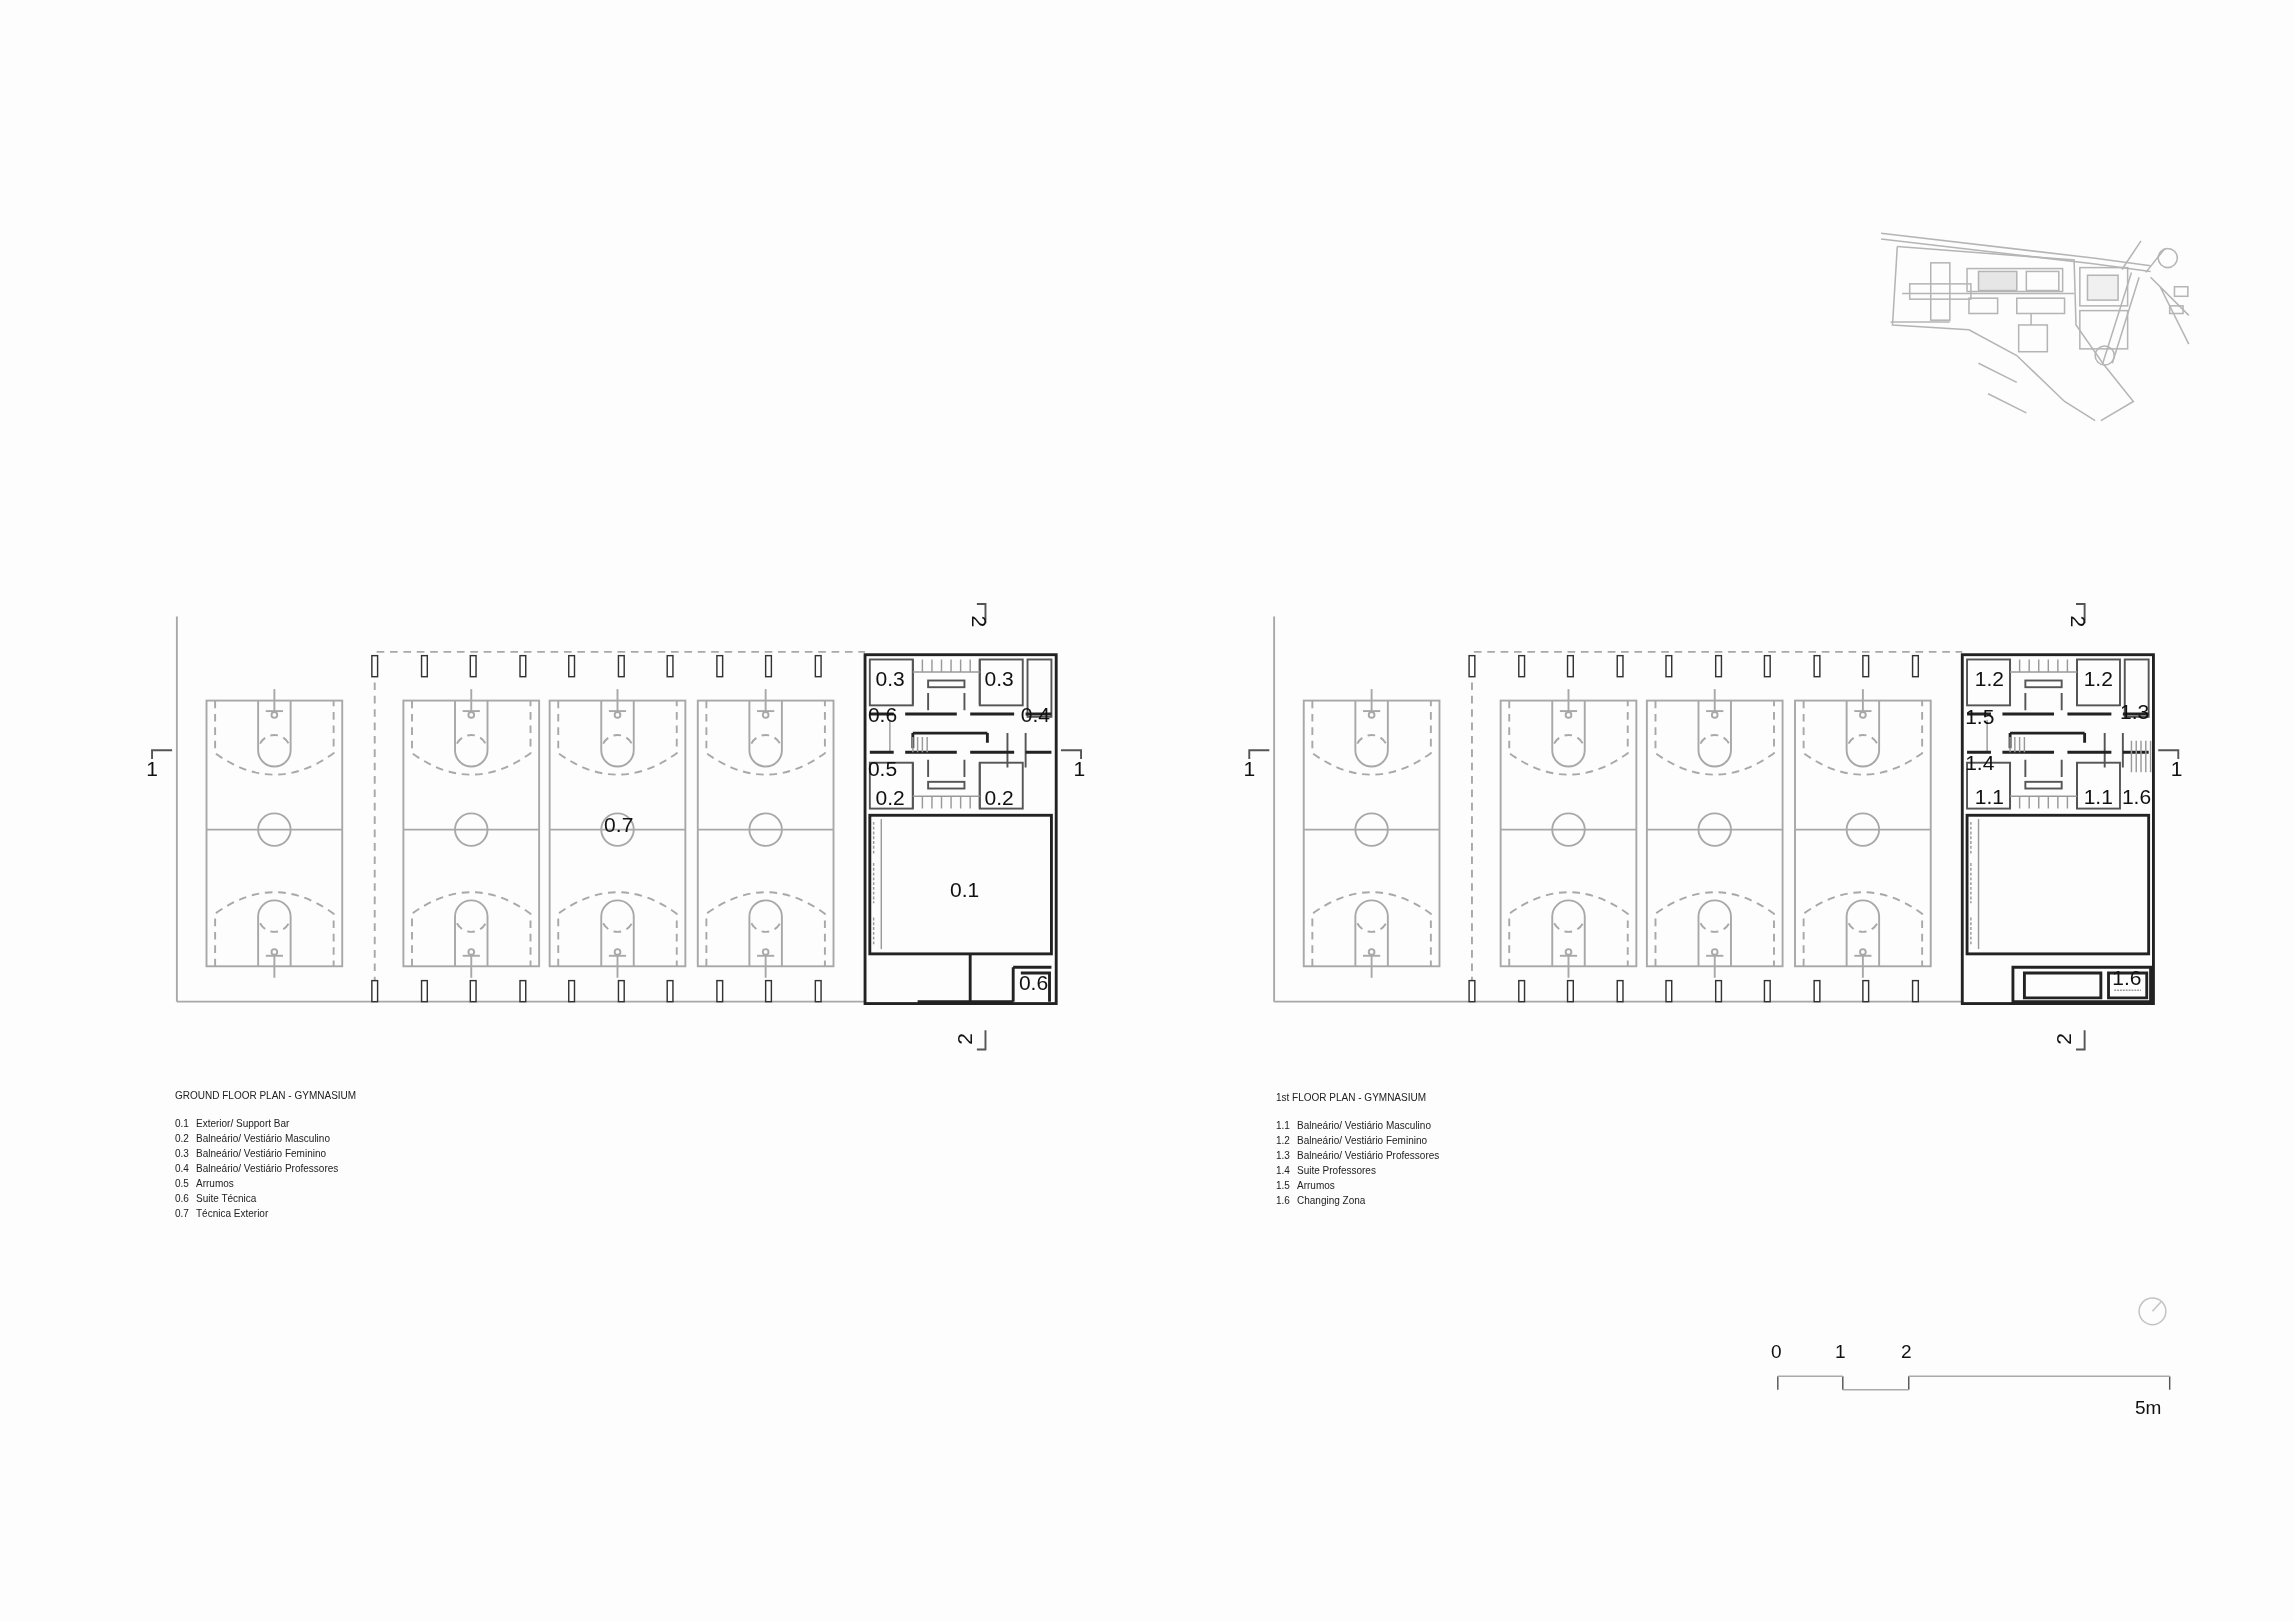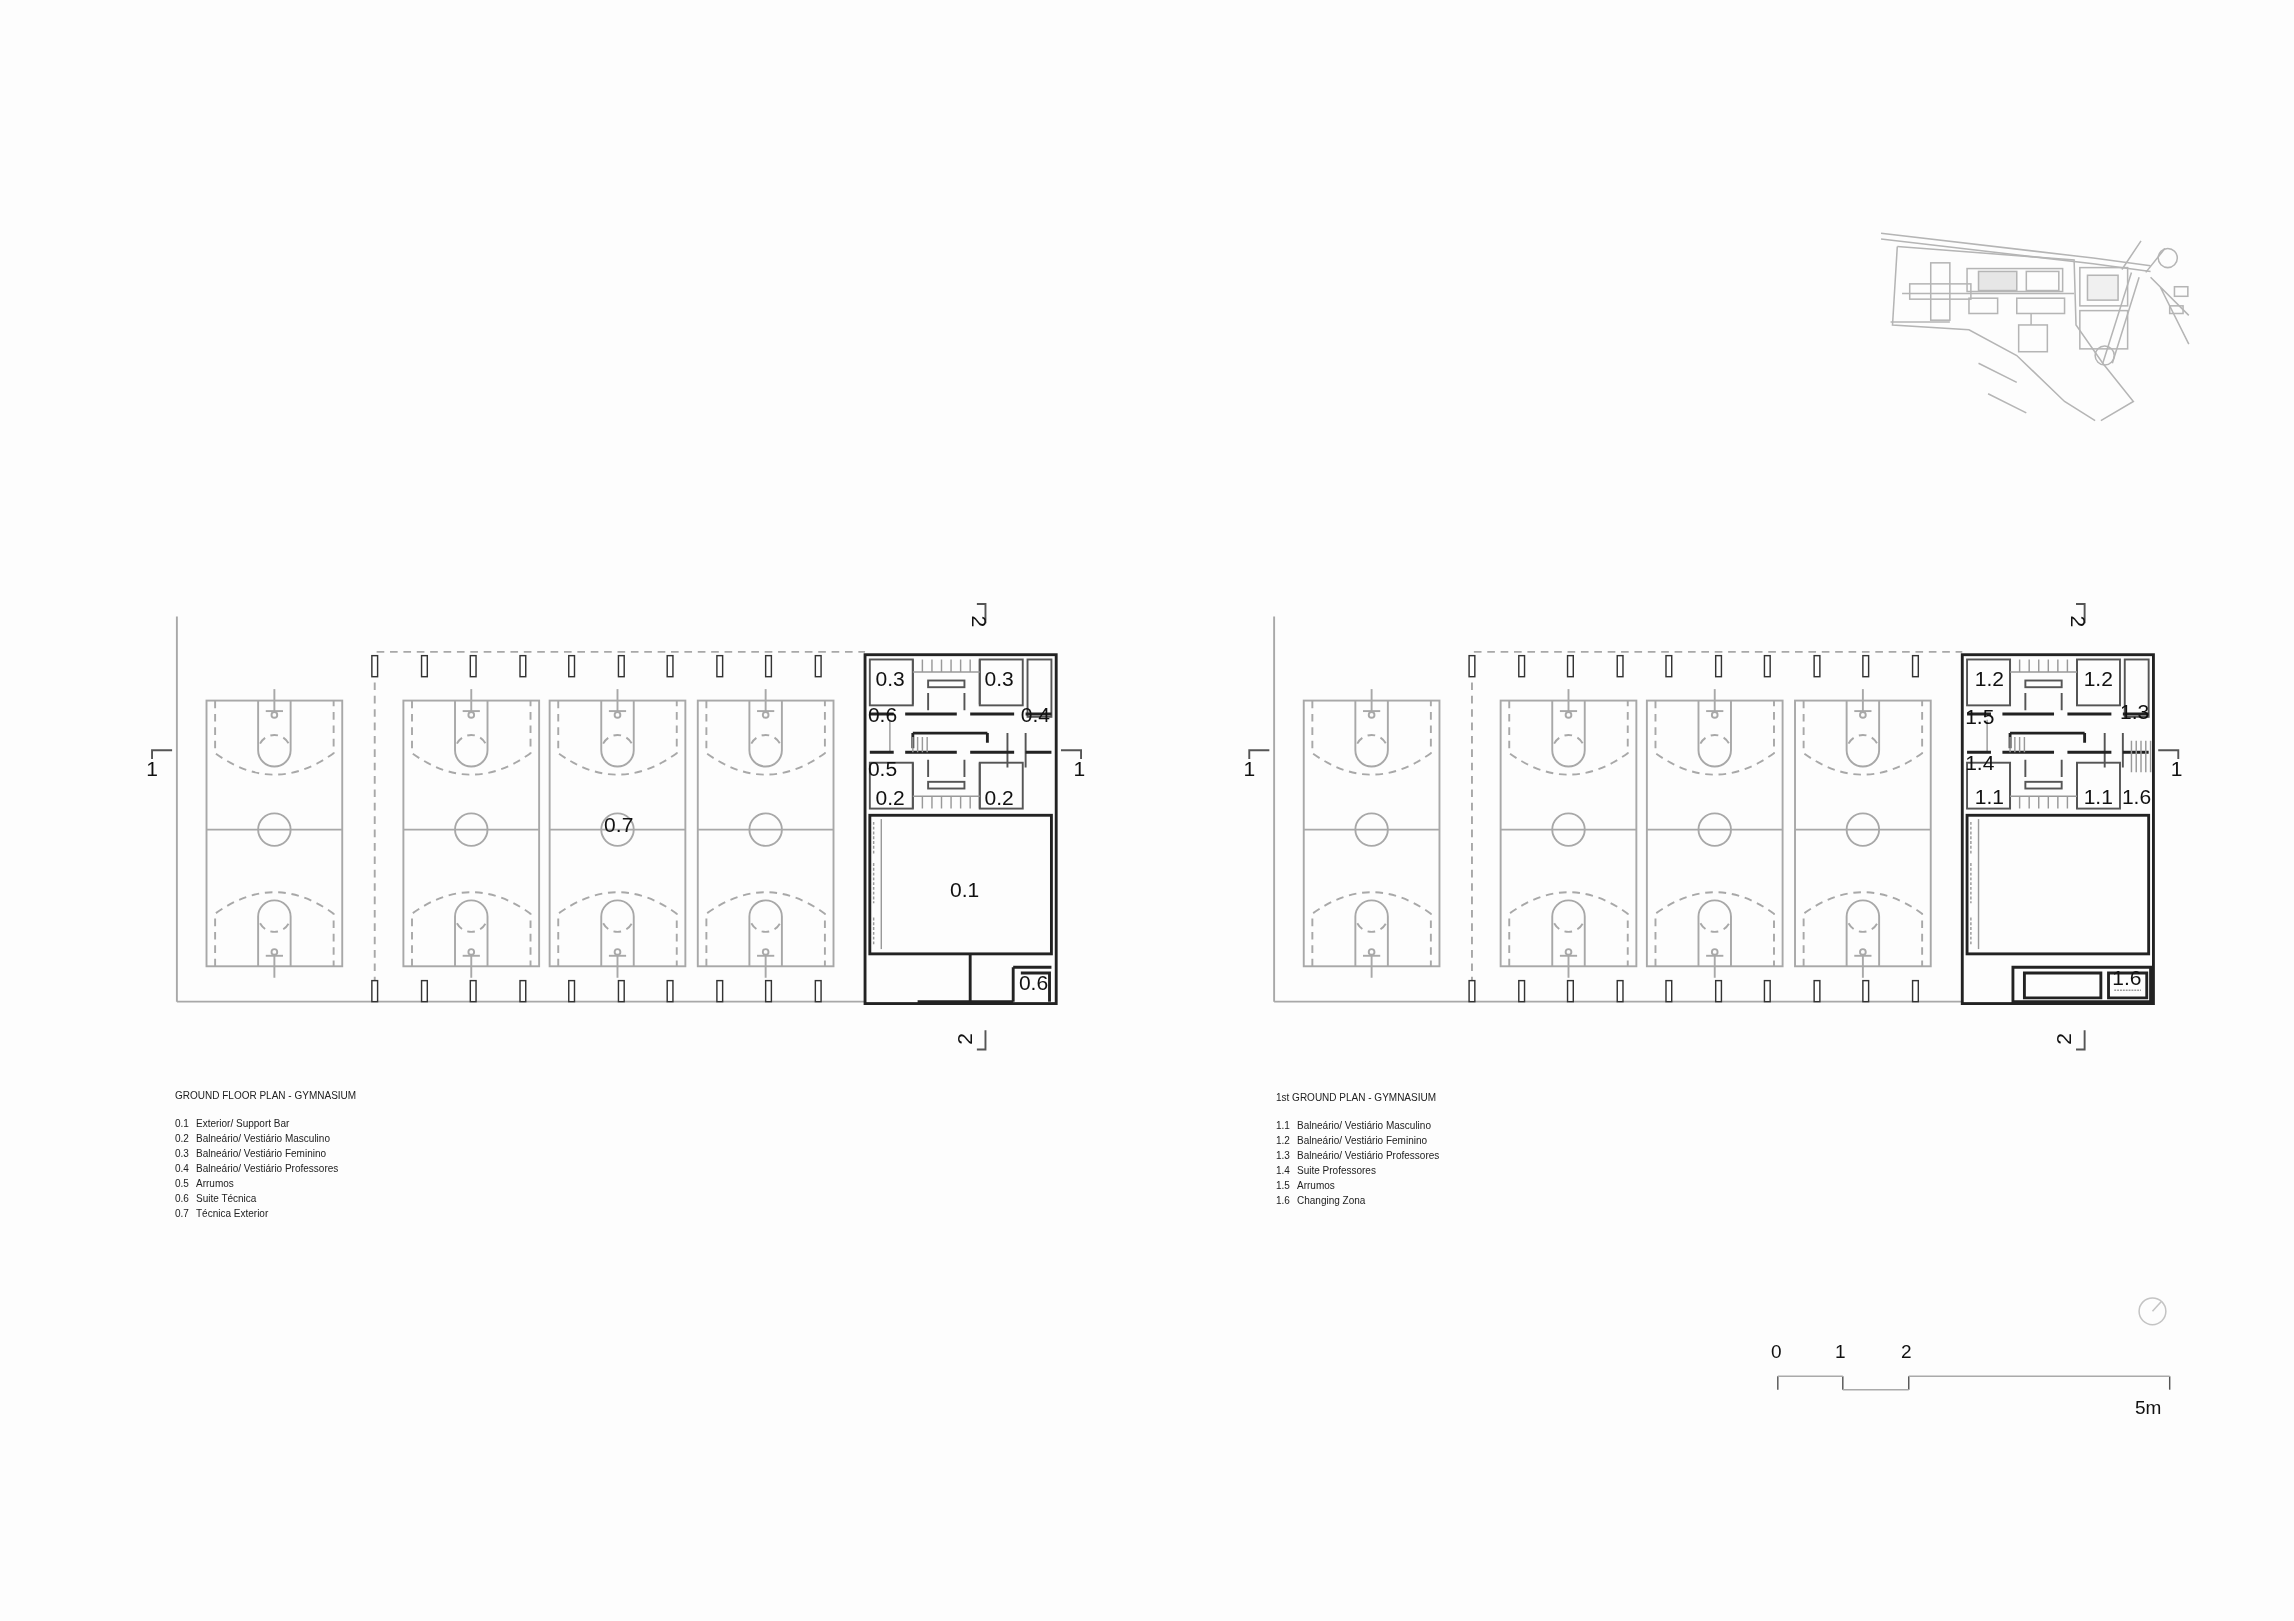--- a/index.html
+++ b/index.html
@@ -294,21 +294,21 @@
       <span class="num">0.6</span>
       <span>Suite Técnica</span>
     </div>
   <div class="row">
       <span class="num">0.7</span>
       <span>Técnica Exterior</span>
     </div>
 </div>
 
 <div class="legend" style="left:1276px; top:1090px;">
-  <div class="title">1st GROUND PLAN - GYMNASIUM</div>
+  <div class="title">1st FLOOR PLAN - GYMNASIUM</div>
   <div class="row">
       <span class="num">1.1</span>
       <span>Balneário/ Vestiário Masculino</span>
     </div>
   <div class="row">
       <span class="num">1.2</span>
       <span>Balneário/ Vestiário Feminino</span>
     </div>
   <div class="row">
       <span class="num">1.3</span>

